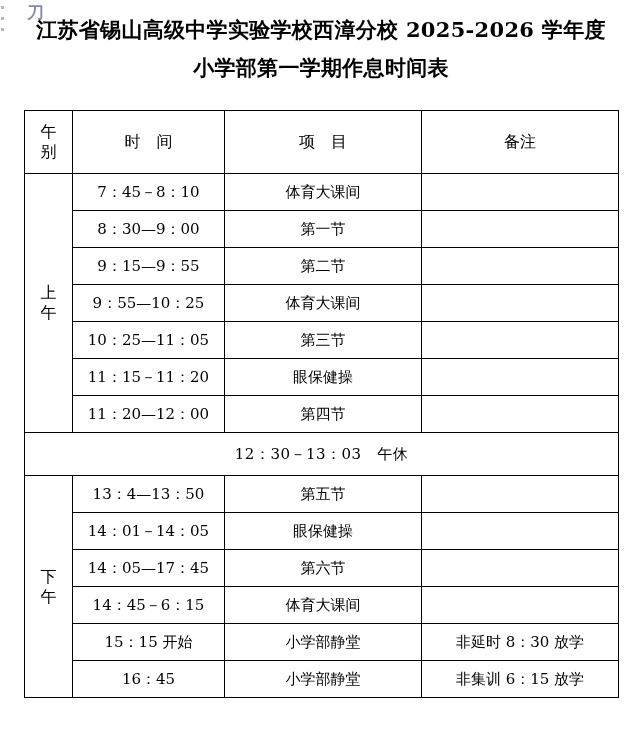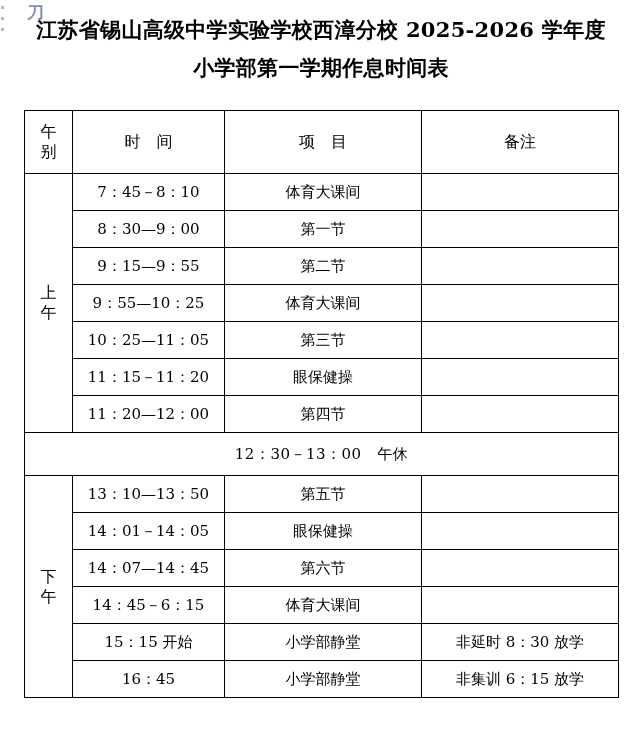--- a/index.html
+++ b/index.html
@@ -234,30 +234,30 @@
         </td>
         <td class="row-cell">
           <span class="item-text">第四节</span>
         </td>
         <td class="row-cell">
           <span class="note-text"></span>
         </td>
       </tr>
       <tr>
         <td class="lunch-cell" colspan="4">
-          <span class="time-text">12：30－13：00　午休</span>
+          <span class="time-text">12：30－13：03　午休</span>
         </td>
       </tr>
       <tr>
         <td class="period-cell" rowspan="6">
           <span>下</span>
           <span>午</span>
         </td>
         <td class="row-cell">
-          <span class="time-text">13：10—13：50</span>
+          <span class="time-text">13：4—13：50</span>
         </td>
         <td class="row-cell">
           <span class="item-text">第五节</span>
         </td>
         <td class="row-cell">
           <span class="note-text"></span>
         </td>
       </tr>
       <tr>
         <td class="row-cell">
@@ -265,21 +265,21 @@
         </td>
         <td class="row-cell">
           <span class="item-text">眼保健操</span>
         </td>
         <td class="row-cell">
           <span class="note-text"></span>
         </td>
       </tr>
       <tr>
         <td class="row-cell">
-          <span class="time-text">14：07—14：45</span>
+          <span class="time-text">14：05—17：45</span>
         </td>
         <td class="row-cell">
           <span class="item-text">第六节</span>
         </td>
         <td class="row-cell">
           <span class="note-text"></span>
         </td>
       </tr>
       <tr>
         <td class="row-cell">

